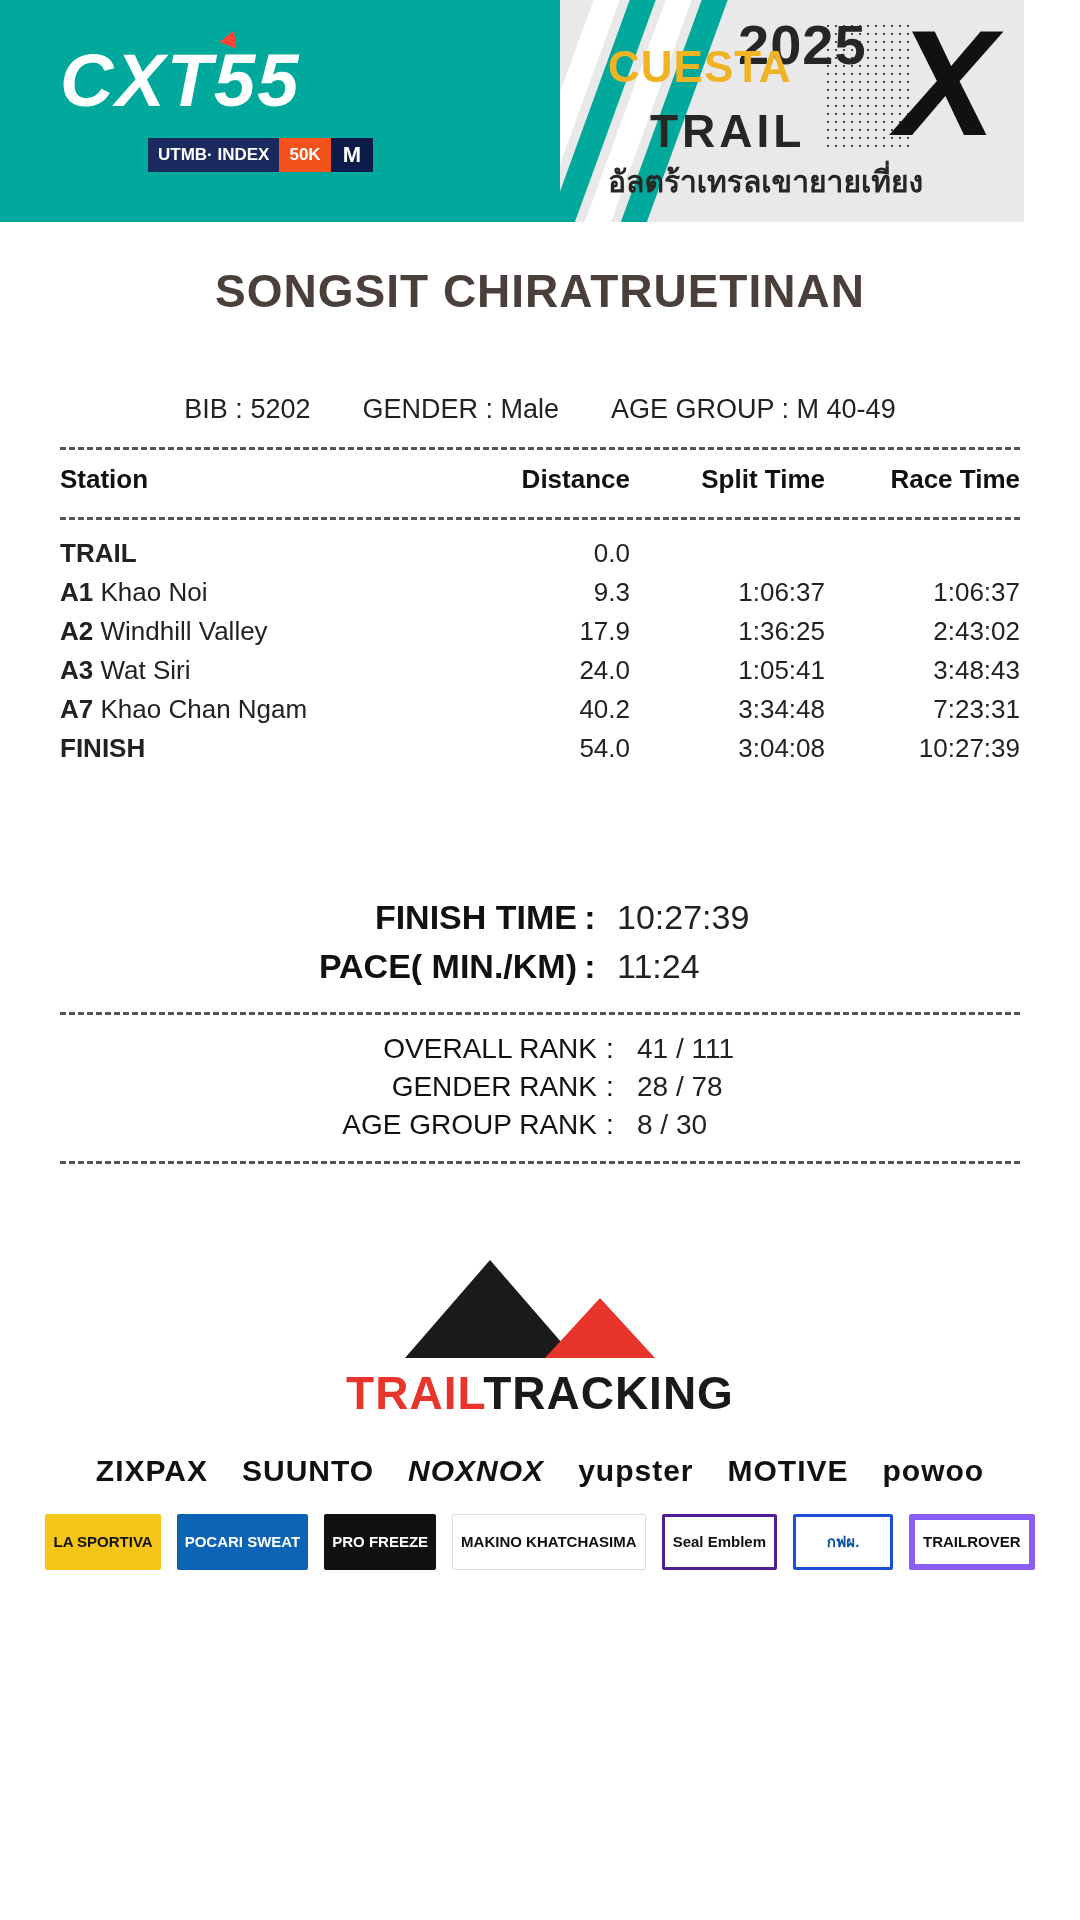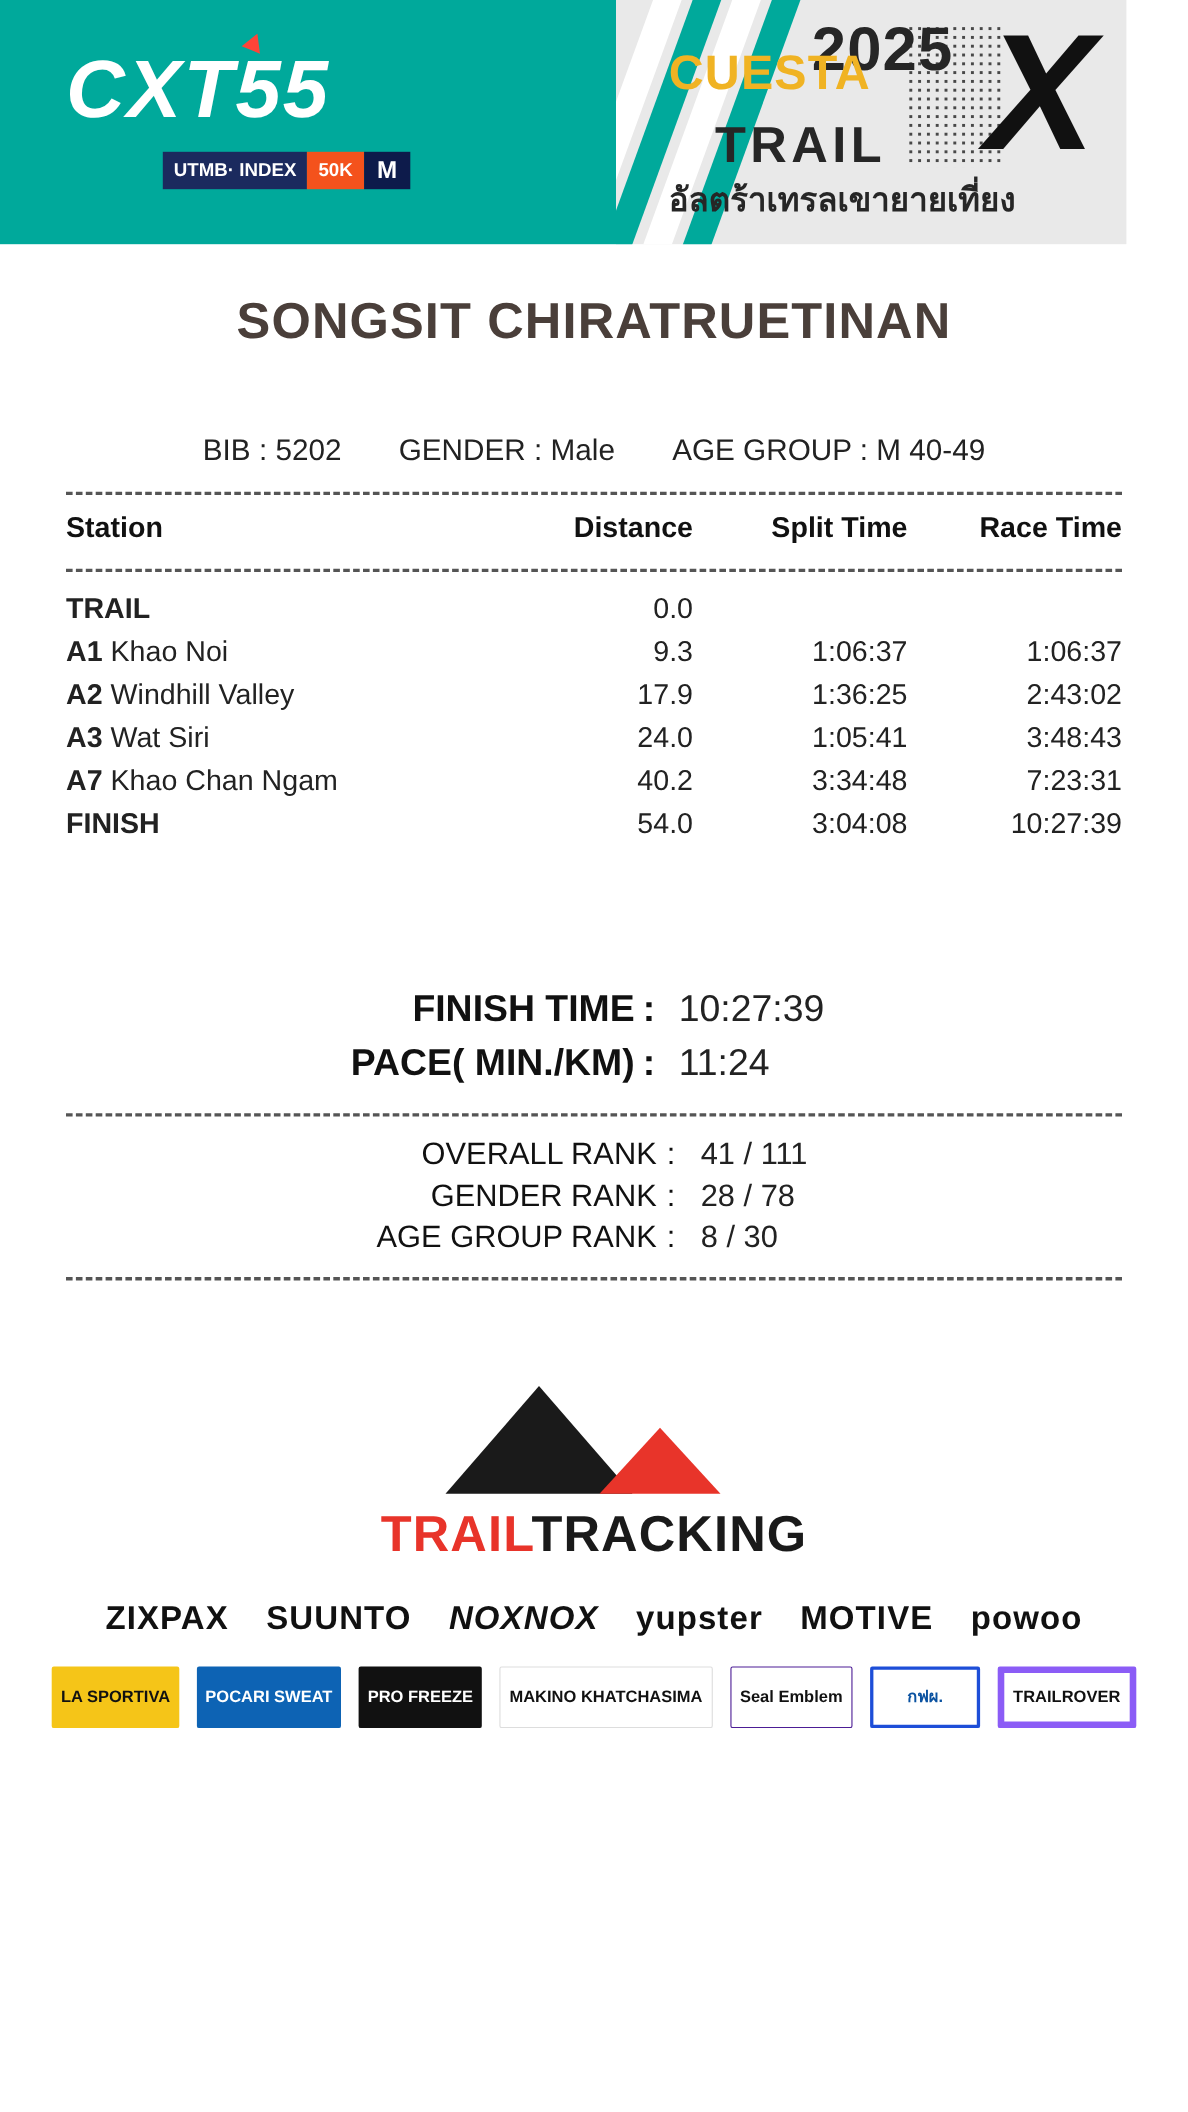--- a/index.html
+++ b/index.html
@@ -139,21 +139,21 @@
   }
   .tile {
     height: 56px; min-width: 100px; display: flex; align-items: center; justify-content: center;
     font-size: 15px; font-weight: 800; color: #fff; padding: 0 8px; text-align: center;
     border-radius: 2px; line-height: 1.05;
   }
   .t-sportiva { background: #f5c518; color: #111; }
   .t-pocari { background: #0d63b4; }
   .t-profreeze { background: #111; }
   .t-makino { background: #fff; color:#111; border:1px solid #ddd;}
-  .t-seal { background: #fff; color:#111; border:1px solid #4c1d95;}
+  .t-seal { background: #fff; color:#111; border:3px solid #4c1d95;}
   .t-egat { background: #fff; color:#0a52a1; border:3px solid #1d4ed8;}
   .t-trailrover { background: #fff; color:#111; border:6px solid #8b5cf6;}
 </style>
 </head>
 <body>
 
 <div class="page">
 
   <div class="header">
     <div class="header-left">

